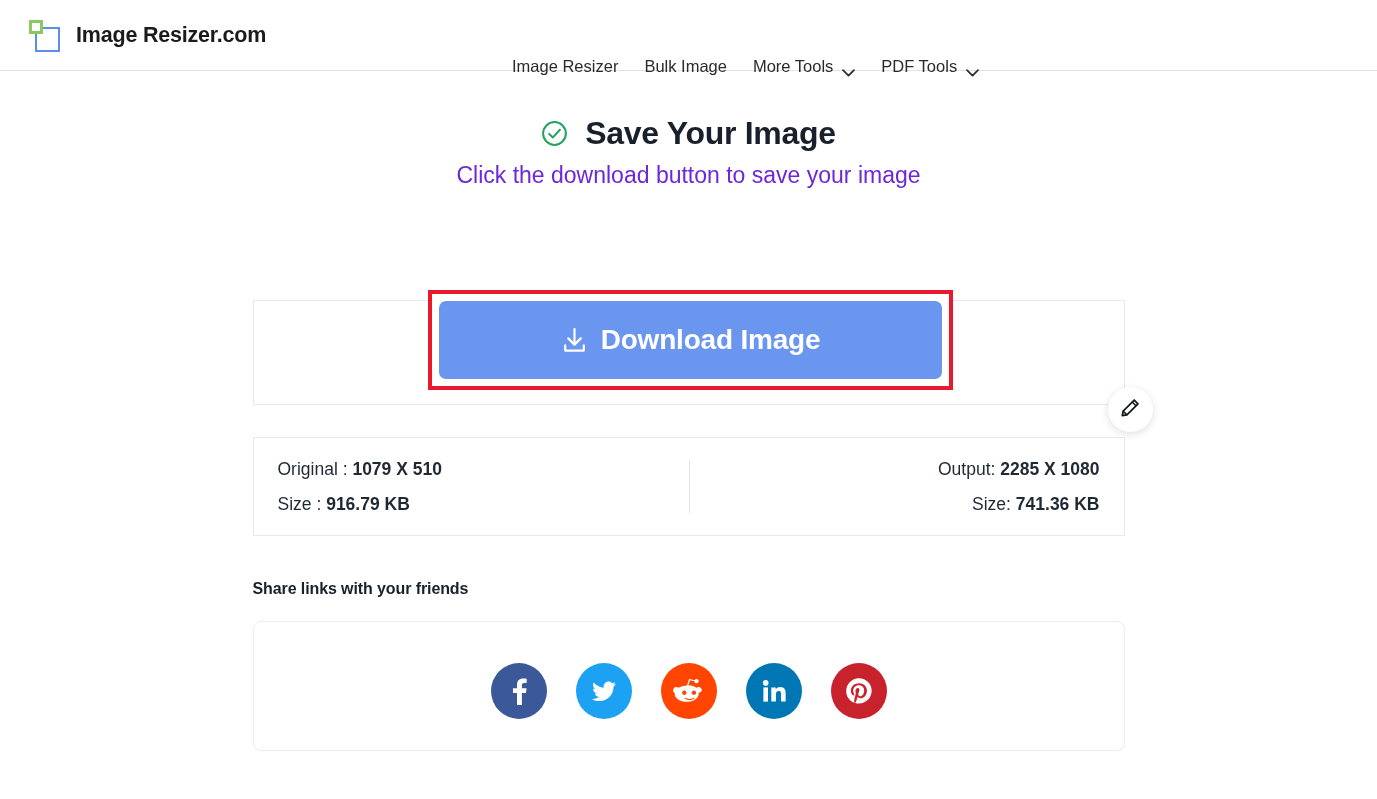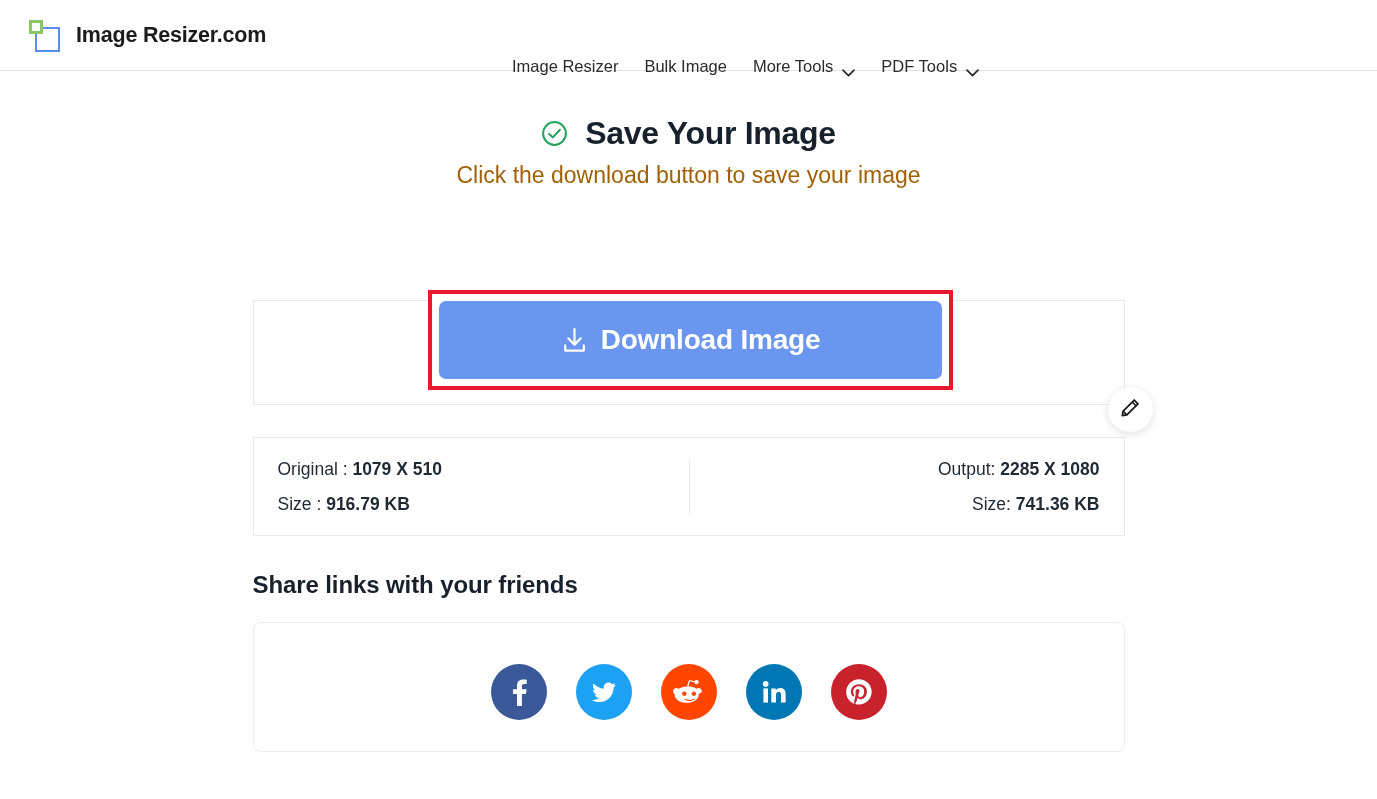--- a/index.html
+++ b/index.html
@@ -123,21 +123,21 @@
     display: inline-flex;
     align-items: center;
     gap: 17px;
     line-height: 1.25;
   }
 
   .check-icon { display: block; }
 
   .subhead {
     font-size: 23px;
-    color: #a16207;
+    color: #6d28d9;
     margin-top: 9px;
     font-weight: normal;
   }
 
   .content-col {
     width: 872px;
     margin: 0 auto;
     position: relative;
   }
 
@@ -236,22 +236,22 @@
     position: absolute;
     left: 435px;
     top: 22px;
     bottom: 22px;
     width: 1px;
     background: #e4e4e4;
   }
 
   
   .share-title {
-    margin-top: 35px;
-    font-size: 24px;
+    margin-top: 44px;
+    font-size: 16px;
     font-weight: bold;
     color: #18212b;
     letter-spacing: -0.1px;
   }
 
   .share-card {
     margin-top: 23px;
     border: 1px solid #ededed;
     border-radius: 8px;
     background: #fff;

